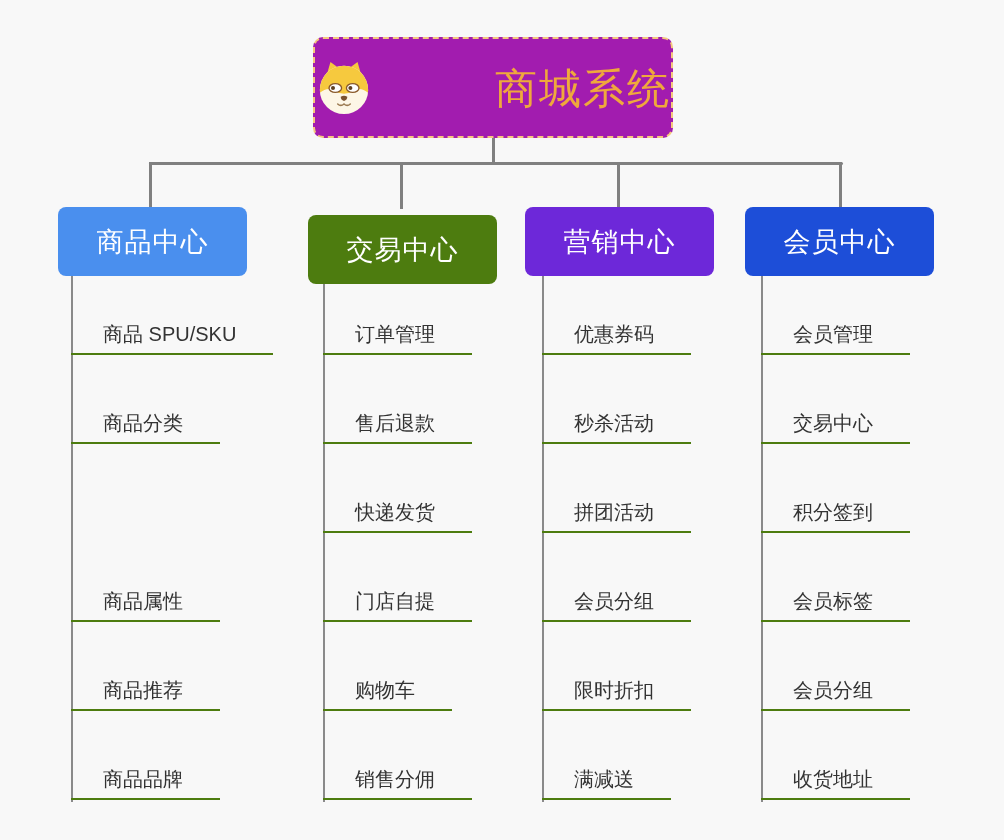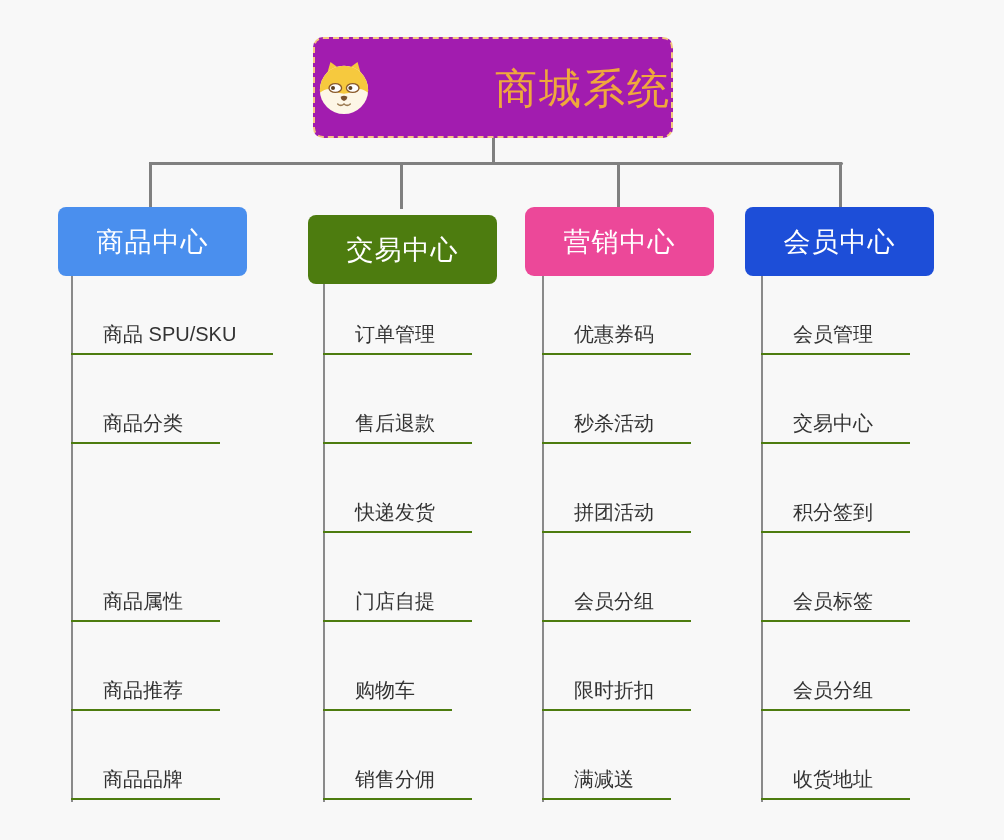--- a/index.html
+++ b/index.html
@@ -103,21 +103,21 @@
     </svg>
     <span class="root-title">商城系统</span>
   </div>
 
   <div class="branch branch-1" style="background-color: rgb(74, 143, 238);">
     <span>商品中心</span>
   </div>
   <div class="branch branch-2" style="background-color: #4d7c0f; margin-top: 8px;">
     <span>交易中心</span>
   </div>
-  <div class="branch branch-3" style="background-color: #ec4899; border-radius: 9px;">
+  <div class="branch branch-3" style="background-color: #6d28d9;">
     <span>营销中心</span>
   </div>
   <div class="branch branch-4" style="background-color: #1d4ed8;">
     <span>会员中心</span>
   </div>
 
   <div class="leaf col-1 row-0">商品 SPU/SKU</div>
   <div class="leaf col-1 row-1">商品分类</div>
   <div class="leaf col-1 row-3">商品属性</div>
   <div class="leaf col-1 row-4">商品推荐</div>

